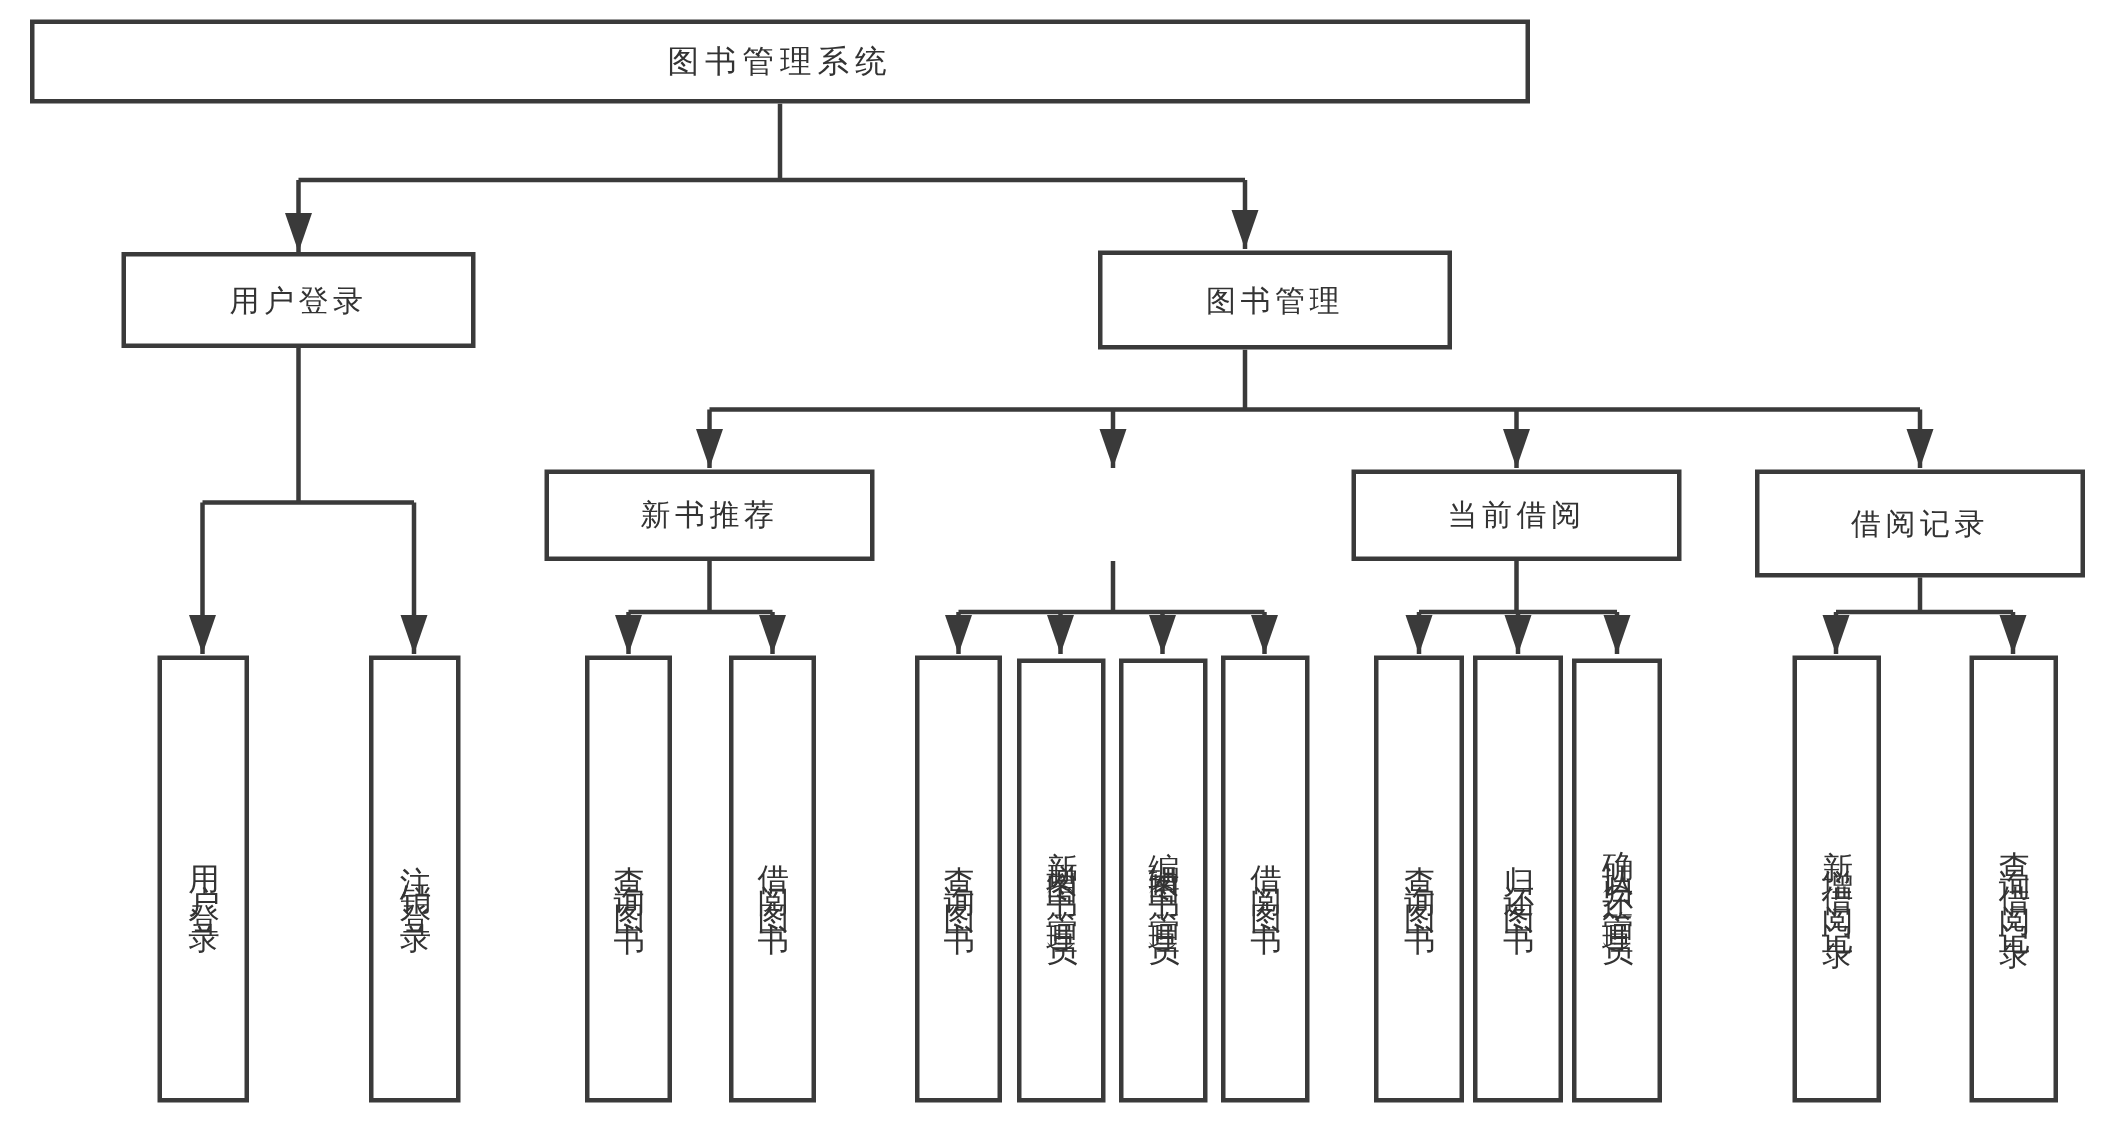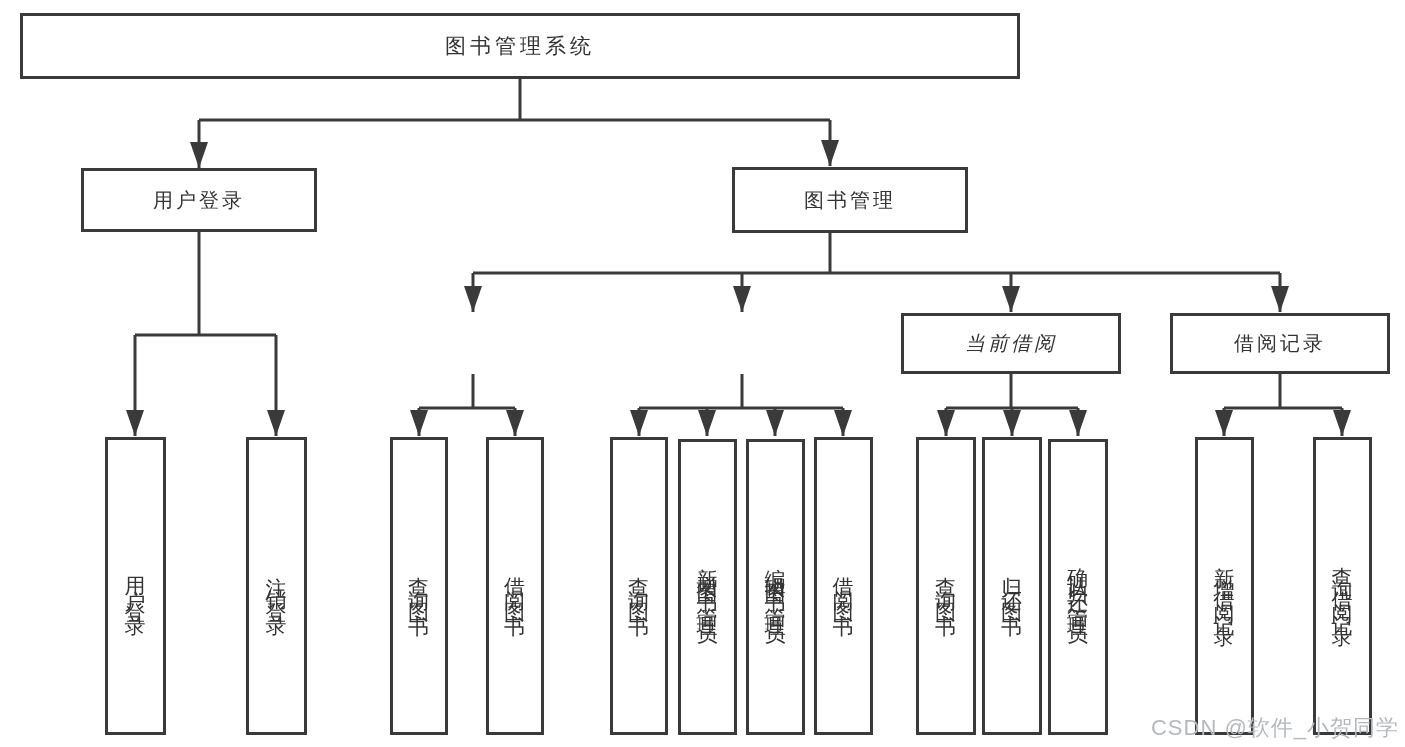--- a/index.html
+++ b/index.html
@@ -98,35 +98,38 @@
       <line x1="775" y1="408" x2="775" y2="436" marker-end="url(#ah)"></line>
       <line x1="843" y1="408" x2="843" y2="436" marker-end="url(#ah)"></line>
       <line x1="946" y1="408" x2="946" y2="436" marker-end="url(#ah)"></line>
       <line x1="1012" y1="408" x2="1012" y2="436" marker-end="url(#ah)"></line>
       <line x1="1078" y1="408" x2="1078" y2="436" marker-end="url(#ah)"></line>
       <line x1="1224" y1="408" x2="1224" y2="436" marker-end="url(#ah)"></line>
       <line x1="1342" y1="408" x2="1342" y2="436" marker-end="url(#ah)"></line>
     </g>
   </svg>
 
-  <div class="node h-node root-node" style="left:20px; top:13px; width:1000px; height:66px;">
+  <div class="node h-node root-node" style="left:20px; top:13px; width:1000px; height:56px;">
     <span>图书管理系统</span>
   </div>
 
   <div class="node h-node" style="left:81px; top:168px; width:236px; height:64px;">
     <span>用户登录</span>
   </div>
   <div class="node h-node" style="left:732px; top:167px; width:236px; height:66px;">
     <span>图书管理</span>
   </div>
 
-  <div class="node h-node" style="left:901px; top:313px; width:220px; height:61px;font-style:italic;">
+  <div class="node h-node" style="left:363px; top:313px; width:220px; height:61px;">
+    <span>新书推荐</span>
+  </div>
+  <div class="node h-node" style="left:901px; top:313px; width:220px; height:61px;">
     <span>当前借阅</span>
   </div>
-  <div class="node h-node" style="left:1170px; top:313px; width:220px; height:61px;">
+  <div class="node h-node" style="left:1170px; top:313px; width:220px; height:72px;">
     <span>借阅记录</span>
   </div>
 
   <div class="node leaf" style="left:105px; top:437px; width:61px; height:298px;">
     <span>用户登录</span>
   </div>
   <div class="node leaf" style="left:246px; top:437px; width:61px; height:298px;">
     <span>注销登录</span>
   </div>
 
@@ -160,15 +163,14 @@
     <span>确认归还（管理员）</span>
   </div>
 
   <div class="node leaf ls-mid" style="left:1195px; top:437px; width:59px; height:298px;">
     <span>新增借阅记录</span>
   </div>
   <div class="node leaf ls-mid" style="left:1313px; top:437px; width:59px; height:298px;">
     <span>查询借阅记录</span>
   </div>
 
-  <div class="watermark">CSDN @软件_小贺同学</div>
 
 </div>
 
 </body></html>

